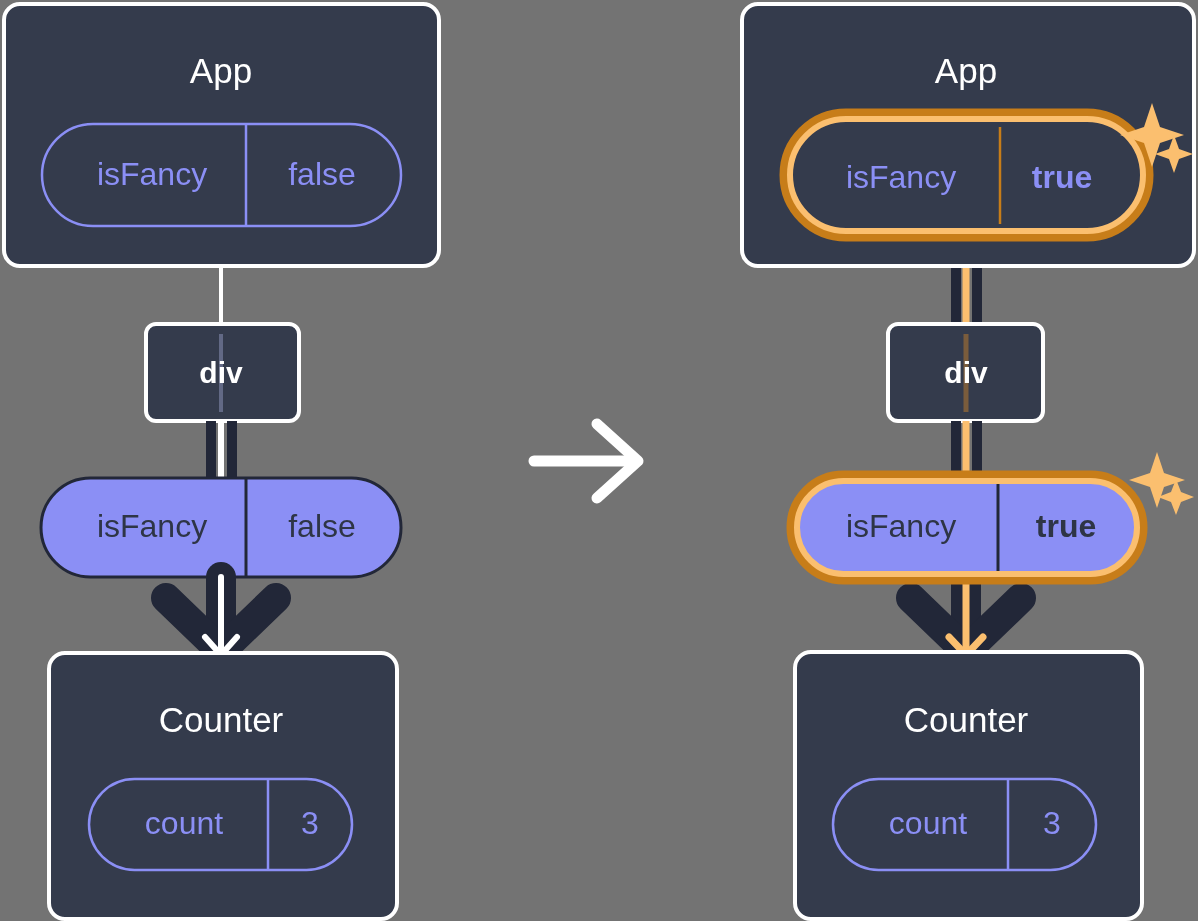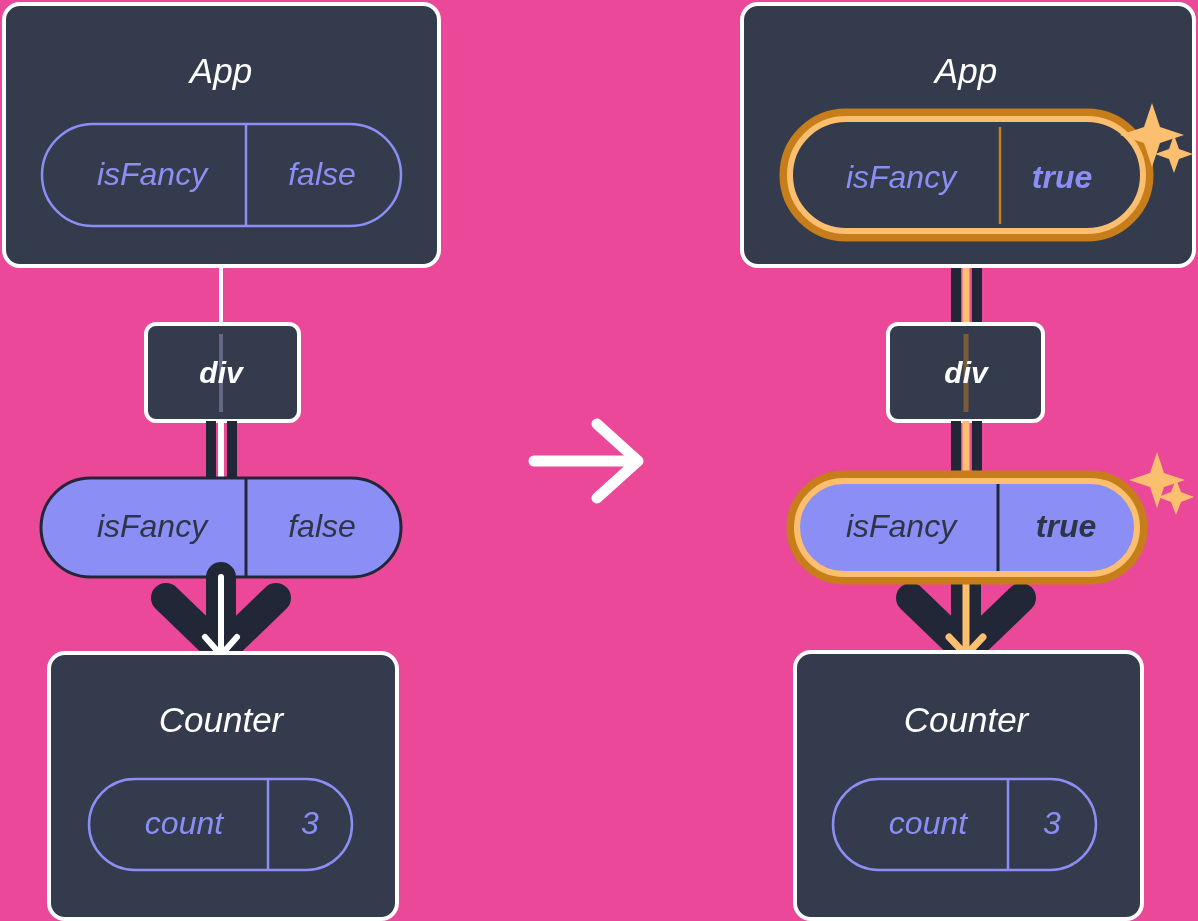--- a/index.html
+++ b/index.html
@@ -57,21 +57,21 @@
     dominant-baseline: middle;
     font-family: "Liberation Sans", "DejaVu Sans", sans-serif;
   }
   .bold {
     font-weight: bold;
   }
 </style>
 </head>
 <body style="background: rgb(77, 102, 112);">
 
-<div id="stage" style="background: #ec4899; font-style: italic;">
+<div id="stage" style="background: #737373;">
 
 <svg id="diagram-svg" viewBox="0 0 1198 921" xmlns="http://www.w3.org/2000/svg">
 
   <defs>
     <clipPath id="clip-left-app">
           <rect x="4" y="4" width="435" height="262" rx="14"></rect>
         </clipPath>
     <clipPath id="clip-right-app">
           <rect x="742" y="4" width="452" height="262" rx="14"></rect>
         </clipPath>

